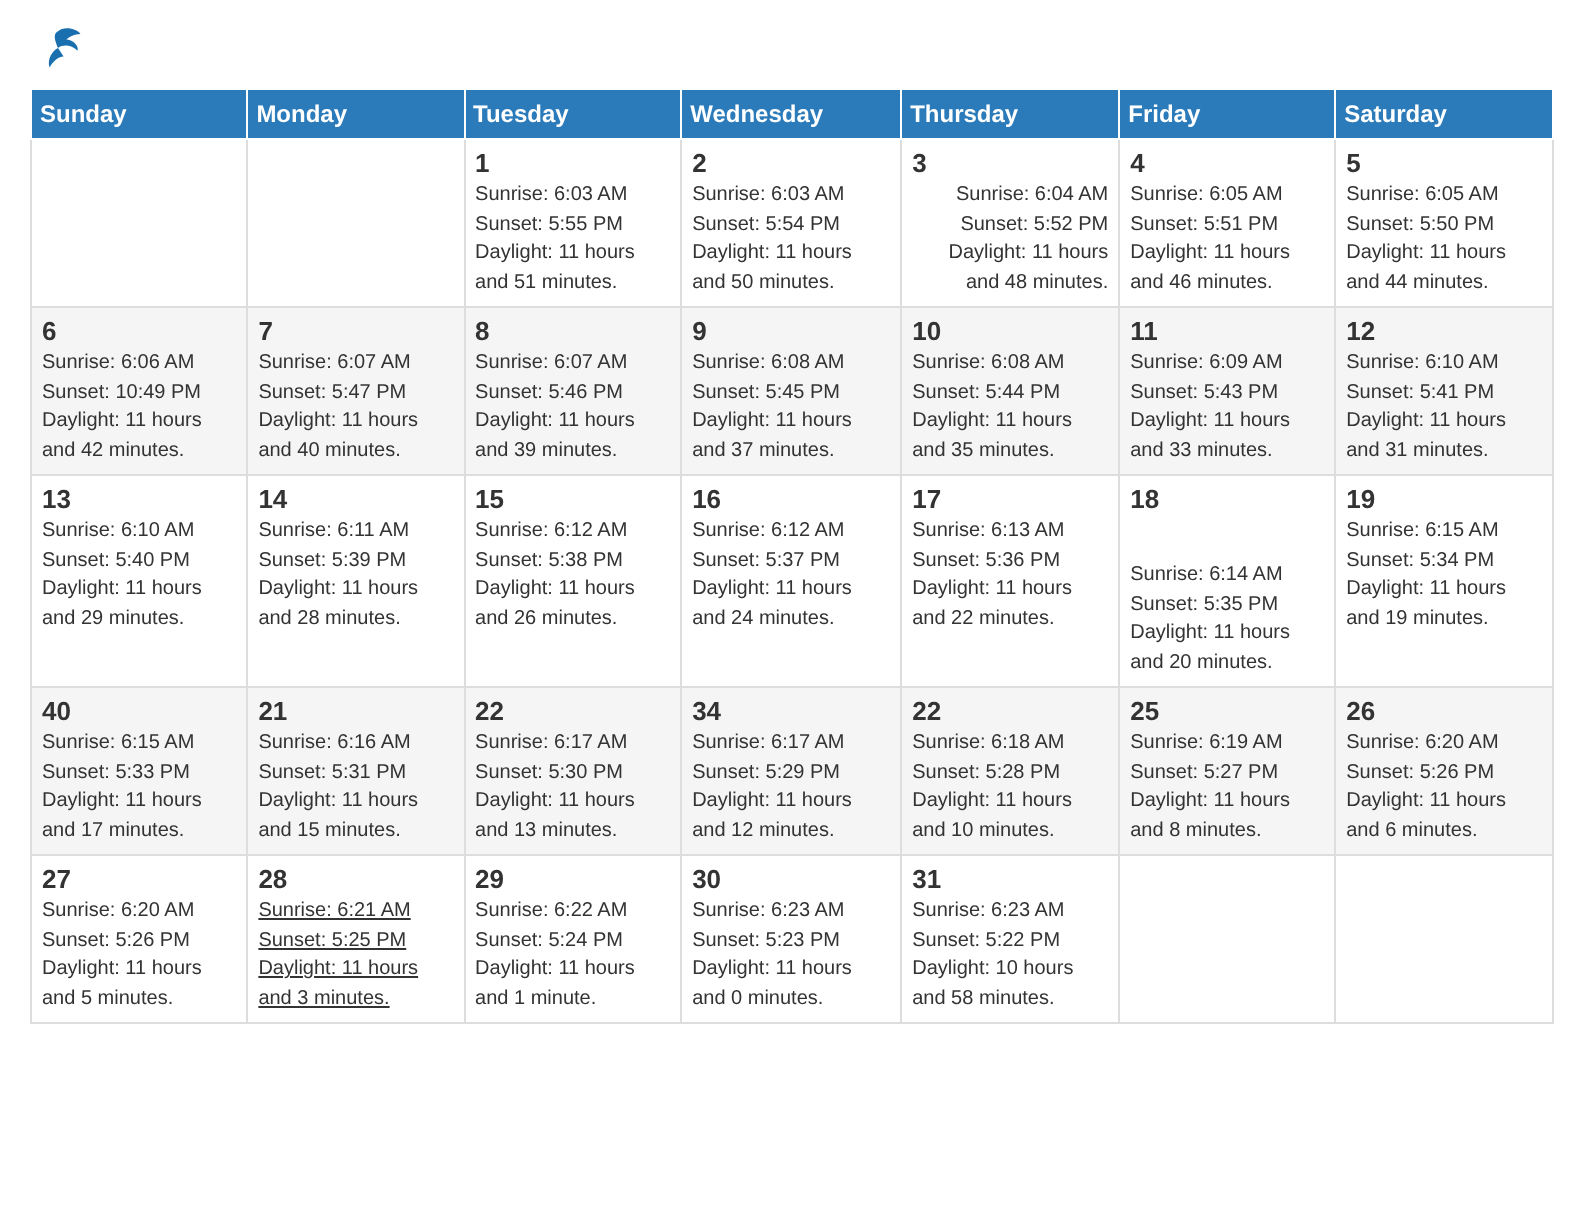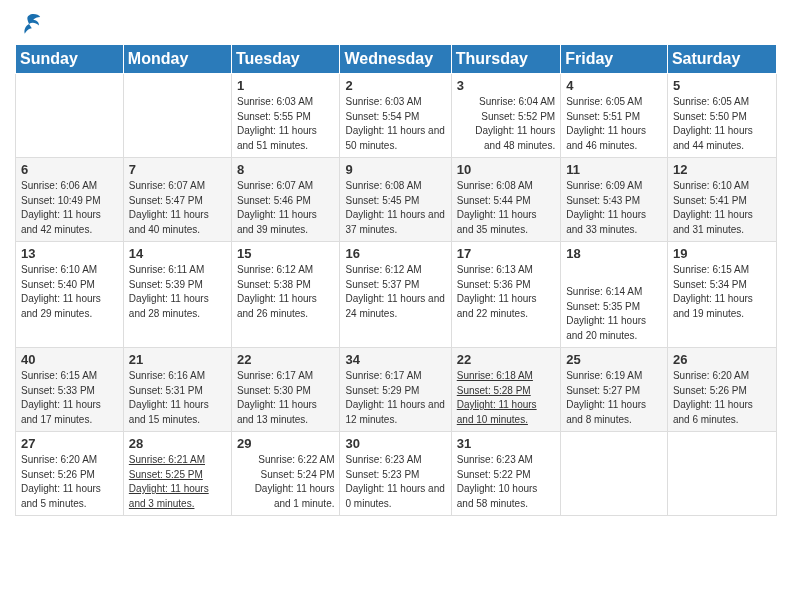--- a/index.html
+++ b/index.html
@@ -55,21 +55,21 @@
     .calendar {
       width: 100%;
       border-collapse: collapse;
       font-size: 10.5px;
     }
     .calendar th {
       background: #2b7bba;
       color: #fff;
       padding: 5px 4px;
       text-align: left;
-      font-size: 16px;
+      font-size: 12px;
       font-weight: bold;
       border: 1px solid #fff;
     }
     .calendar td {
       vertical-align: top;
       border: 1px solid #ddd;
       padding: 4px 5px;
       width: 113px;
       min-height: 80px;
       background: #fff;
@@ -274,21 +274,21 @@
 Daylight: 11 hours and 13 minutes.</div>
           </td>
           <td>
             <span class="day-num">34</span>
             <div class="day-info" style="white-space: pre-line;">Sunrise: 6:17 AM
 Sunset: 5:29 PM
 Daylight: 11 hours and 12 minutes.</div>
           </td>
           <td>
             <span class="day-num">22</span>
-            <div class="day-info" style="white-space: pre-line; text-decoration: underline;">Sunrise: 6:18 AM
+            <div class="day-info" style="white-space: pre-line;">Sunrise: 6:18 AM
 Sunset: 5:28 PM
 Daylight: 11 hours and 10 minutes.</div>
           </td>
           <td>
             <span class="day-num">25</span>
             <div class="day-info" style="white-space: pre-line;">Sunrise: 6:19 AM
 Sunset: 5:27 PM
 Daylight: 11 hours and 8 minutes.</div>
           </td>
           <td>
@@ -306,21 +306,21 @@
 Daylight: 11 hours and 5 minutes.</div>
           </td>
           <td>
             <span class="day-num">28</span>
             <div class="day-info" style="white-space: pre-line; text-decoration: underline;">Sunrise: 6:21 AM
 Sunset: 5:25 PM
 Daylight: 11 hours and 3 minutes.</div>
           </td>
           <td>
             <span class="day-num">29</span>
-            <div class="day-info" style="white-space: pre-line; text-align: right;">Sunrise: 6:22 AM
+            <div class="day-info" style="white-space: pre-line;">Sunrise: 6:22 AM
 Sunset: 5:24 PM
 Daylight: 11 hours and 1 minute.</div>
           </td>
           <td>
             <span class="day-num">30</span>
             <div class="day-info" style="white-space: pre-line;">Sunrise: 6:23 AM
 Sunset: 5:23 PM
 Daylight: 11 hours and 0 minutes.</div>
           </td>
           <td>

